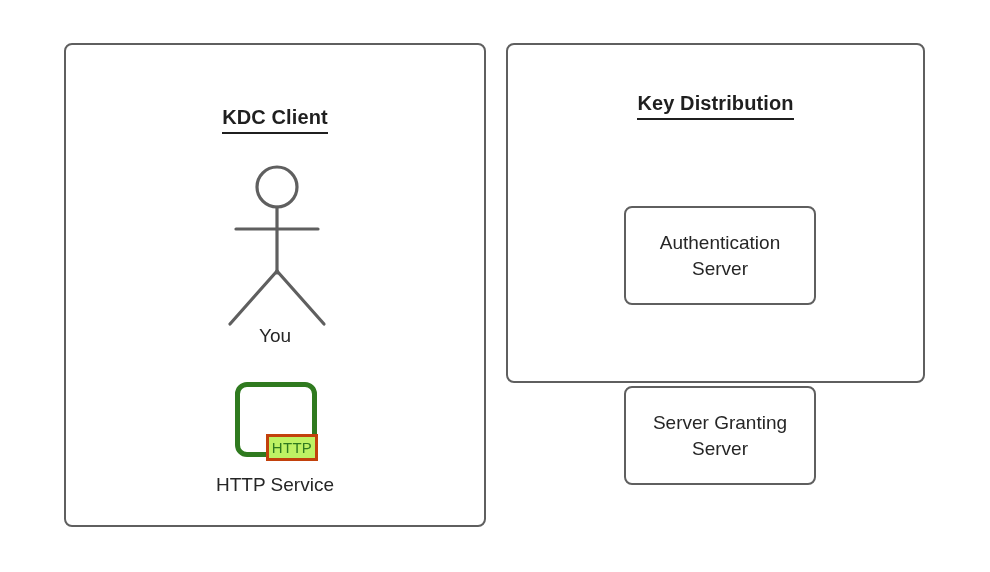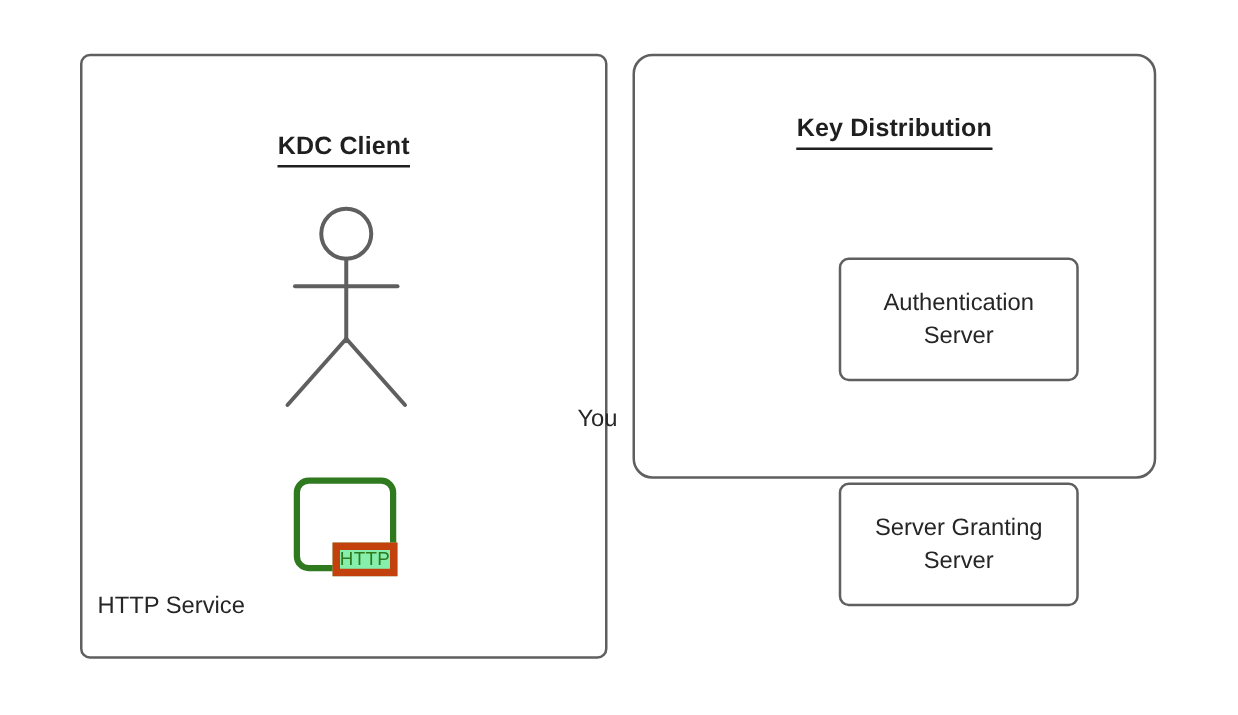--- a/index.html
+++ b/index.html
@@ -18,21 +18,21 @@
   }
 
   
   .panel {
     position: absolute;
     border: 2px solid #5f5f5f;
     border-radius: 8px;
     background: #ffffff;
   }
   #panel-client { left: 64px;  top: 43px; width: 422px; height: 484px; }
-  #panel-kdc    { left: 506px; top: 43px; width: 419px; height: 340px; border-radius: 16px; }
+  #panel-kdc    { left: 506px; top: 43px; width: 419px; height: 340px; }
 
   
   .panel-title {
     position: absolute;
     left: 0;
     width: 100%;
     text-align: center;
     font-size: 20px;
     font-weight: bold;
     color: #1f1f1f;
@@ -58,25 +58,24 @@
     left: 149px;
     top: 116px;
     width: 124px;
     height: 170px;
   }
   .actor-label {
     position: absolute;
     left: 0;
     top: 279px;
     width: 100%;
-    text-align: right;
+    text-align: center;
     font-size: 19px;
     color: #262626;
     line-height: 24px;
-    margin-left: 10px;
   }
 
   
   #http-icon-wrap {
     position: absolute;
     left: 165px;
     top: 337px;
     width: 91px;
     height: 84px;
   }
@@ -89,57 +88,56 @@
     border: 5px solid #2f7a1f;
     border-radius: 12px;
     background: transparent;
   }
   #http-badge {
     position: absolute;
     left: 35px;
     top: 52px;
     width: 52px;
     height: 27px;
-    border: 6px solid #c2410c;
-    background: #86efac;
+    border: 3px solid #c2410c;
+    background: #bef264;
     display: flex;
     align-items: center;
     justify-content: center;
   }
   #http-badge-text {
     font-size: 15px;
     font-weight: 400;
     color: #2f7a1f;
     letter-spacing: 0.3px;
     line-height: 15px;
   }
   .service-label {
     position: absolute;
     left: 0;
     top: 428px;
     width: 100%;
+    text-align: center;
     font-size: 19px;
     color: #262626;
     line-height: 24px;
-    padding-left: 12px;
   }
 
   
   .server-box {
     position: absolute;
     width: 192px;
     height: 99px;
     border: 2px solid #5f5f5f;
     border-radius: 8px;
     background: #ffffff;
     display: flex;
     align-items: center;
     justify-content: center;
     text-align: center;
-    margin-left: 47px;
   }
   .server-box-label {
     font-size: 19px;
     color: #262626;
     line-height: 26px;
     padding: 0 6px;
   }
   #server-auth { left: 116px; top: 161px; }
   #server-tgs  { left: 116px; top: 341px; }
 </style>

